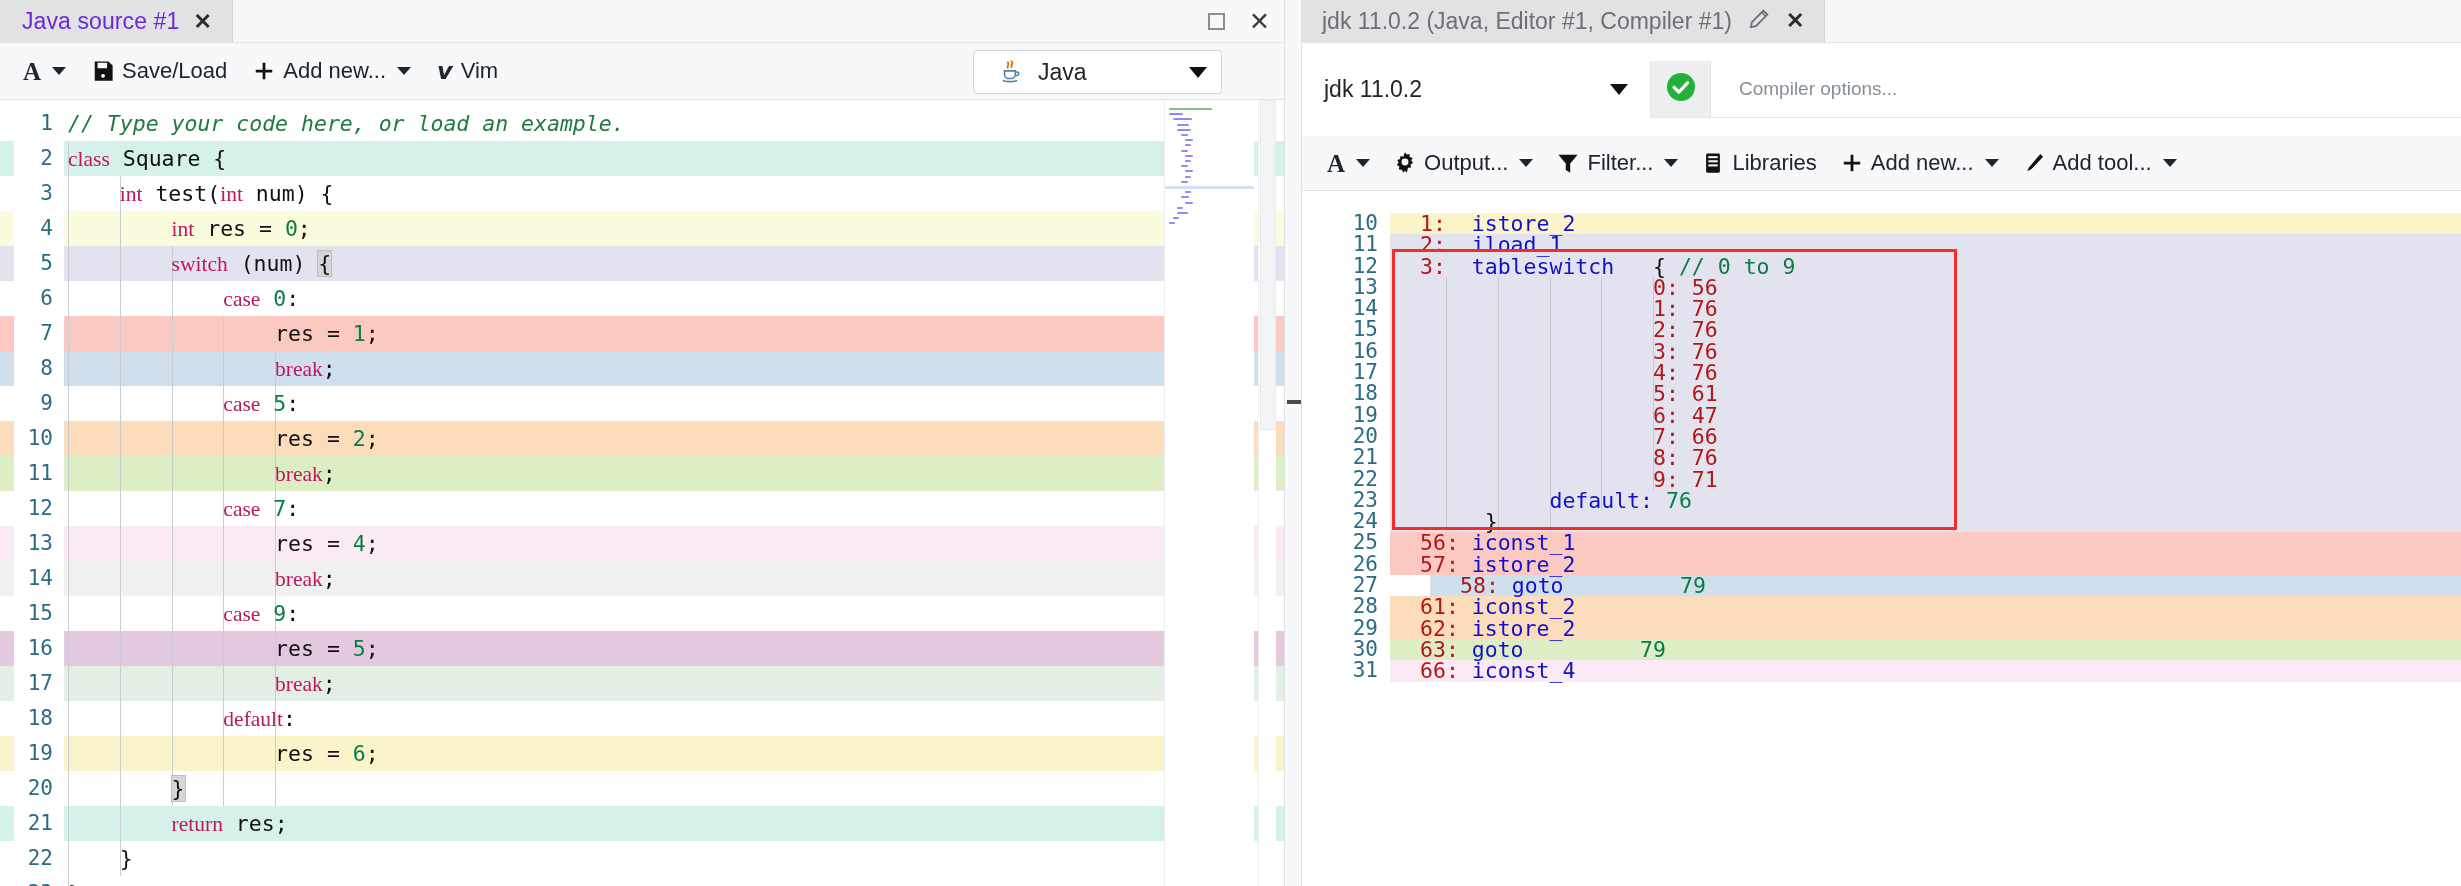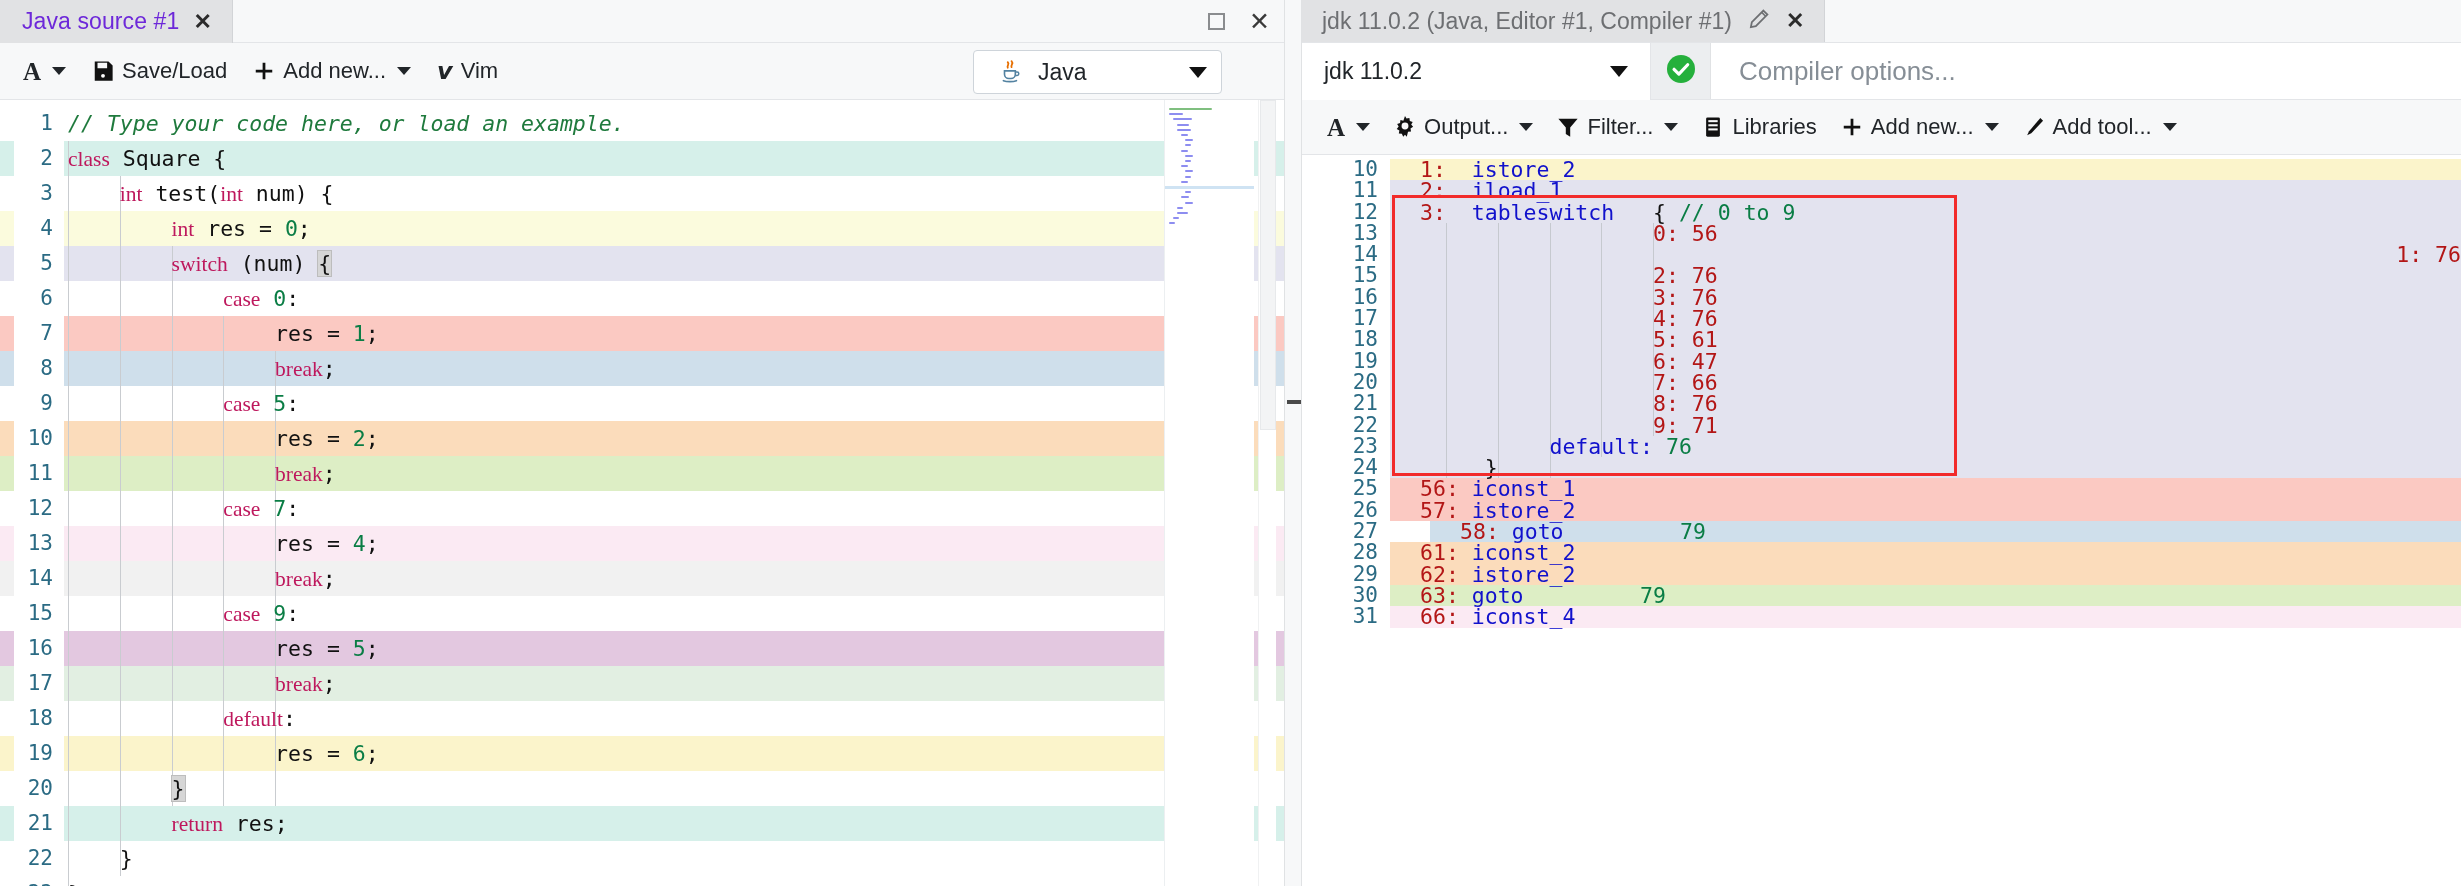--- a/index.html
+++ b/index.html
@@ -139,21 +139,21 @@
     border-left: 1px solid #e0e2e4; border-right: 1px solid #e0e2e4;
   }
   .splitter-grip {
     position: absolute; left: 2px; width: 14px; height: 4px;
     background: #4a4a4a; top: 400px;
   }
 
   
   .right-pane {
     position: relative; flex: 1; height: 886px;
-    background: #fff; display: flex; flex-direction: column; overflow: hidden;
+    background: #fff; display: flex; flex-direction: column; overflow: hidden; gap: 18px;
   }
   .r-tabstrip {
     height: 43px; background: #f7f8f9; display: flex; align-items: stretch;
     border-bottom: 1px solid #e3e5e8;
   }
   .r-tab {
     display: flex; align-items: center; gap: 16px;
     padding: 0 20px 0 20px; background: #e1e2e4;
     border-right: 1px solid #d2d4d7; cursor: pointer;
   }
@@ -174,21 +174,21 @@
   .status-ok {
     width: 60px; display: flex; align-items: center; justify-content: center;
     background: #eceef0; border-right: 1px solid #e0e2e4; cursor: pointer;
   }
   .copts {
     flex: 1; background: #fff; display: flex; align-items: center; padding-left: 28px;
     cursor: text;
   }
   .copts input {
     border: 0; outline: 0; width: 100%; background: transparent;
-    font-family: "Liberation Sans", sans-serif; font-size: 26px; color: #0f766e;
+    font-family: "Liberation Sans", sans-serif; font-size: 19px; color: #0f766e;
   }
   .copts input::placeholder { color: #868e96; }
 
   .r-toolbar2 {
     height: 55px; background: #f7f8f9; display: flex; align-items: center;
     padding-left: 14px; gap: 2px; border-bottom: 1px solid #e3e5e8;
   }
 
   
   .asm-wrap { flex: 1; position: relative; display: flex; overflow: hidden; background: #fff; }
@@ -511,21 +511,21 @@
             <div class="aguide" style="left: 107.7px; top: 63.9px; height: 255.6px;"></div>
             <div class="aguide" style="left: 159.5px; top: 63.9px; height: 255.6px;"></div>
             <div class="aguide" style="left: 211.3px; top: 63.9px; height: 234.3px;"></div>
             <div class="aguide" style="left: 263.1px; top: 63.9px; height: 213px;"></div>
           </div>
         <div class="redbox" id="redbox" style="left: 0px; top: 39.6px; height: 281.9px; width: 565px; border-color: rgb(242, 43, 43); margin-left: 2px;"></div>
       <div class="arow" style="background: rgb(251, 244, 203);"><span class="txt"><span class="aaddr">1:  </span><span class="aop">istore_2</span></span></div>
           <div class="arow" style="background: rgb(227, 227, 239);"><span class="txt"><span class="aaddr">2:  </span><span class="aop">iload_1</span></span></div>
           <div class="arow" style="background: rgb(227, 227, 239);"><span class="txt"><span class="aaddr">3:  </span><span class="aop">tableswitch</span><span style="color:transparent">   </span><span class="ablack">{ </span><span class="acmt">// 0 to 9</span></span></div>
           <div class="arow" style="background: rgb(227, 227, 239);"><span class="txt"><span style="color:transparent">                  </span><span class="ared">0: 56</span></span></div>
-          <div class="arow" style="background: rgb(227, 227, 239); text-align: right;"><span class="txt"><span style="color:transparent">                  </span><span class="ared">1: 76</span></span></div>
+          <div class="arow" style="background: rgb(227, 227, 239);"><span class="txt"><span style="color:transparent">                  </span><span class="ared">1: 76</span></span></div>
           <div class="arow" style="background: rgb(227, 227, 239);"><span class="txt"><span style="color:transparent">                  </span><span class="ared">2: 76</span></span></div>
           <div class="arow" style="background: rgb(227, 227, 239);"><span class="txt"><span style="color:transparent">                  </span><span class="ared">3: 76</span></span></div>
           <div class="arow" style="background: rgb(227, 227, 239);"><span class="txt"><span style="color:transparent">                  </span><span class="ared">4: 76</span></span></div>
           <div class="arow" style="background: rgb(227, 227, 239);"><span class="txt"><span style="color:transparent">                  </span><span class="ared">5: 61</span></span></div>
           <div class="arow" style="background: rgb(227, 227, 239);"><span class="txt"><span style="color:transparent">                  </span><span class="ared">6: 47</span></span></div>
           <div class="arow" style="background: rgb(227, 227, 239);"><span class="txt"><span style="color:transparent">                  </span><span class="ared">7: 66</span></span></div>
           <div class="arow" style="background: rgb(227, 227, 239);"><span class="txt"><span style="color:transparent">                  </span><span class="ared">8: 76</span></span></div>
           <div class="arow" style="background: rgb(227, 227, 239);"><span class="txt"><span style="color:transparent">                  </span><span class="ared">9: 71</span></span></div>
           <div class="arow" style="background: rgb(227, 227, 239);"><span class="txt"><span style="color:transparent">          </span><span class="aop">default:</span> <span class="anum">76</span></span></div>
           <div class="arow" style="background: rgb(227, 227, 239);"><span class="txt"><span style="color:transparent">     </span><span class="ablack">}</span></span></div>

